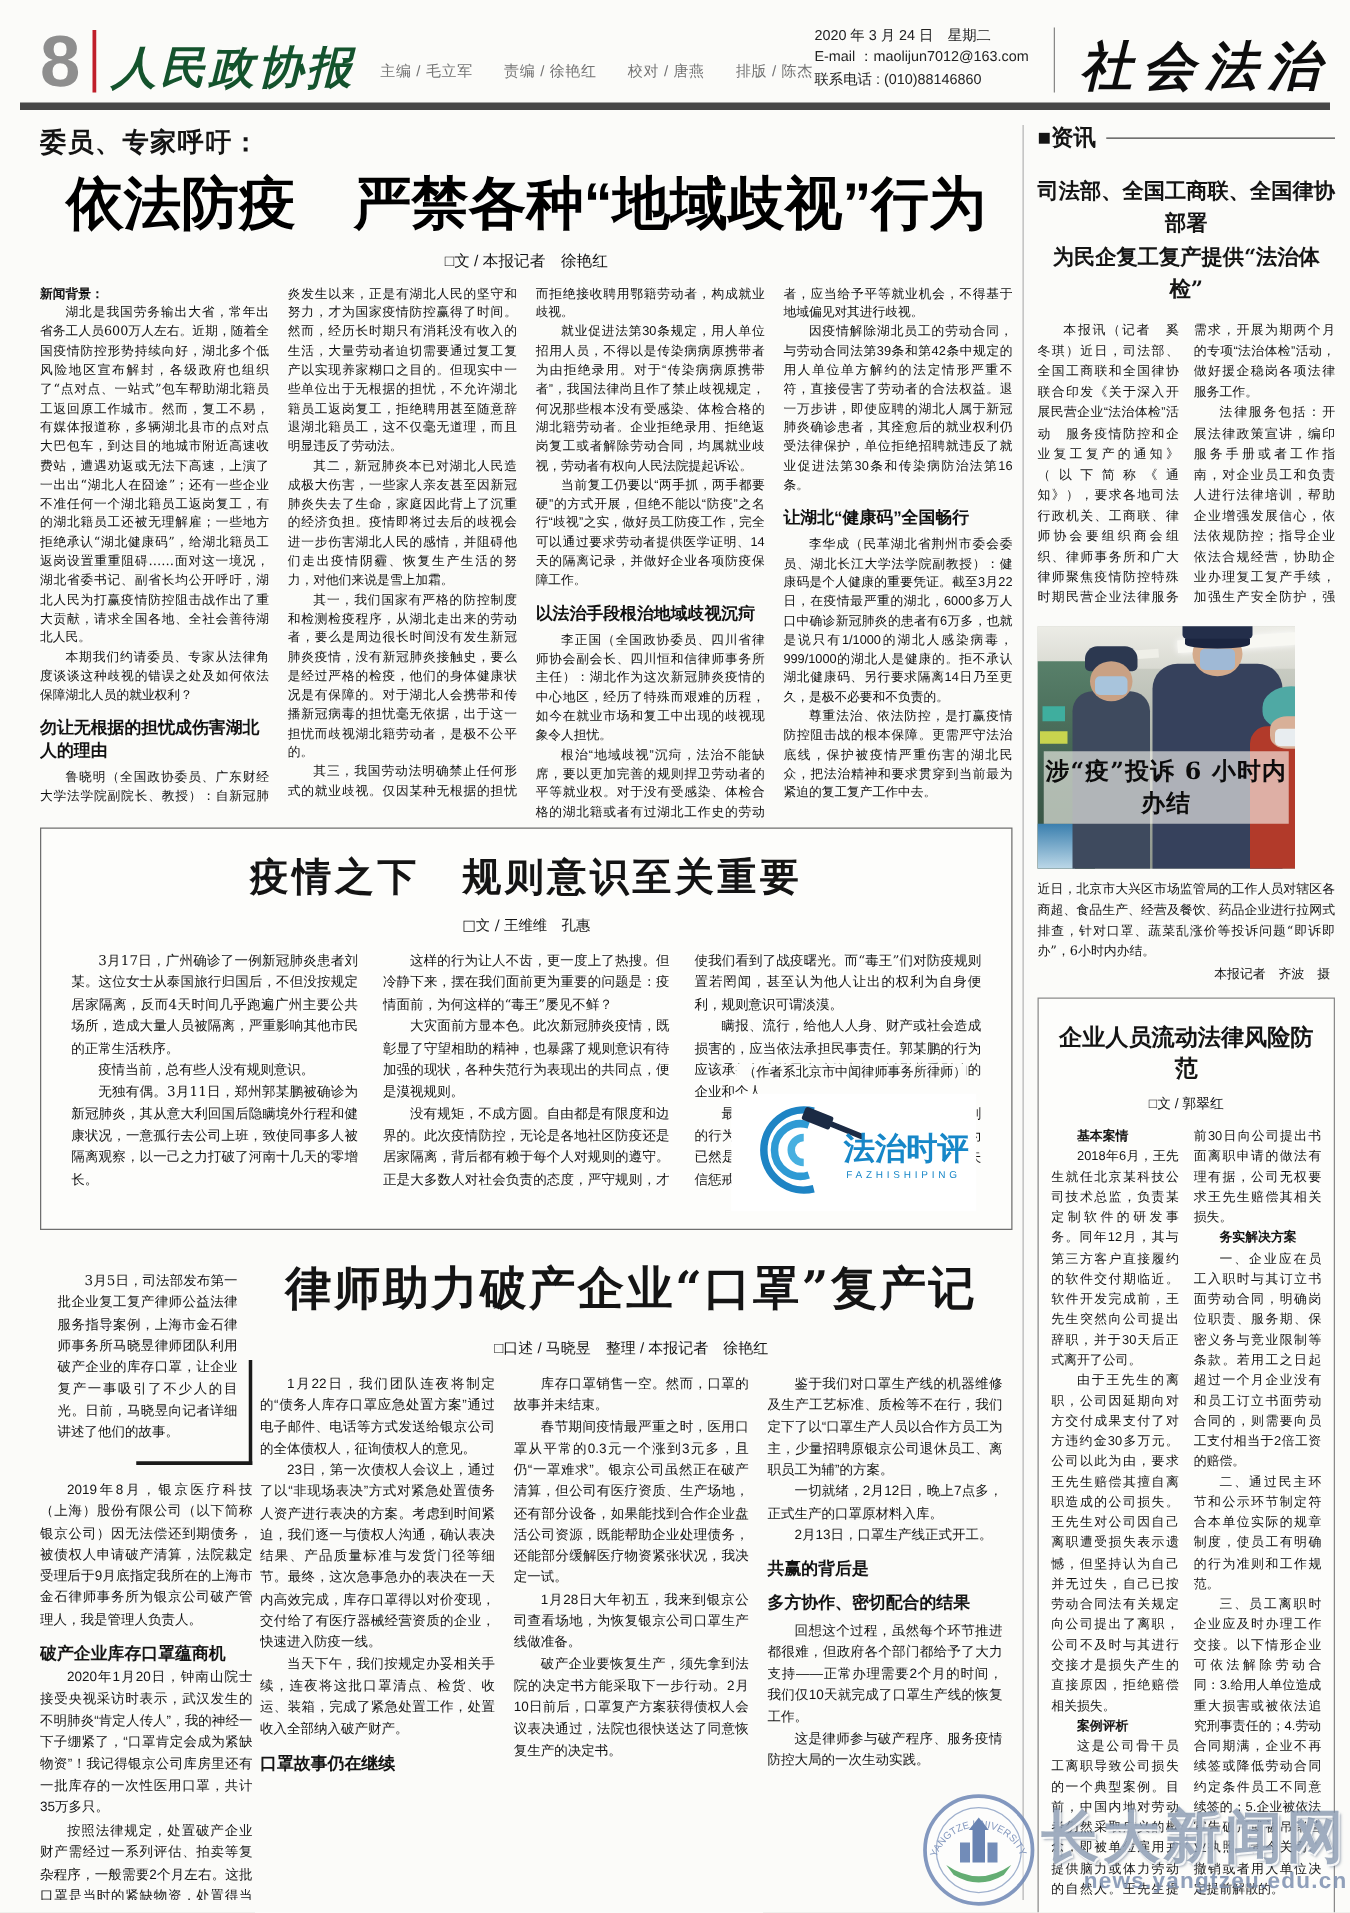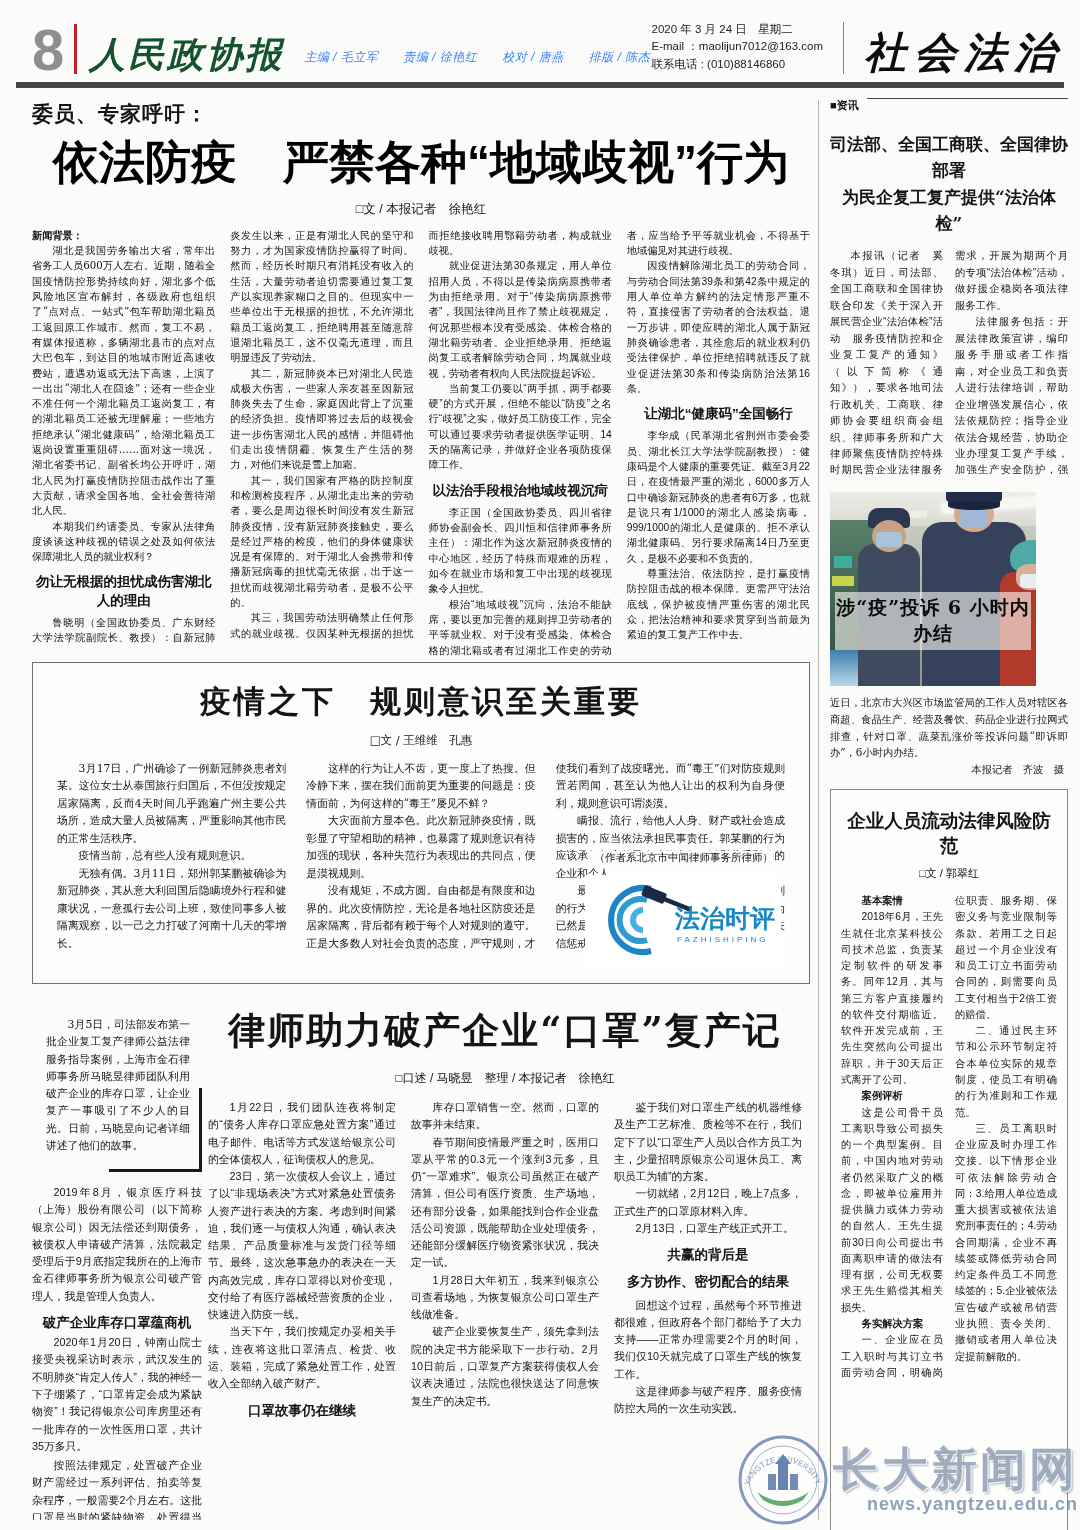--- a/index.html
+++ b/index.html
@@ -4,42 +4,42 @@
 <style>
   html,body{margin:0;padding:0;background:#e8e8e4;}
   .page{position:relative;width:1080px;height:1530px;margin:0 auto;background:#fbfbf9;overflow:hidden;
         font-family:"Liberation Sans","DejaVu Sans",sans-serif;color:#141414;}
   
   .masthead{position:absolute;top:10px;left:32px;right:16px;height:66px;display:flex;justify-content:space-between;align-items:flex-end;}
   .mh-left{display:flex;align-items:flex-end;}
   .page-num{font-size:58px;line-height:.9;color:#8e8e8e;font-weight:bold;}
   .red-bar{width:3px;height:50px;background:#c01f2a;margin:0 12px 2px 10px;}
   .paper-name{font-family:"DejaVu Serif",serif;font-style:italic;font-weight:bold;font-size:36px;color:#14532d;letter-spacing:3px;line-height:1;padding-bottom:4px;}
-  .credits{font-size:12px;color:#3b82f6;margin-left:20px;padding-bottom:10px;letter-spacing:.5px;white-space:nowrap;font-style:italic;}
+  .credits{font-size:12px;color:#737373;margin-left:20px;padding-bottom:10px;letter-spacing:.5px;white-space:nowrap;}
   .mh-right{display:flex;align-items:flex-end;gap:20px;padding-bottom:2px;}
   .contact{font-size:11.5px;line-height:1.55;color:#222;}
   .mh-vline{width:1px;height:52px;background:#888;}
   .section-name{font-family:"DejaVu Serif",serif;font-weight:bold;font-style:italic;font-size:42px;letter-spacing:8px;color:#0d0d0d;line-height:1;}
   .masthead-rule{position:absolute;left:16px;right:16px;top:82px;height:6px;background:#474747;}
   
   .blk{margin:0;text-indent:2em;}
   .blk.bghead{text-indent:0;font-weight:bold;font-family:"DejaVu Serif",serif;}
   .blk.bg{font-family:"DejaVu Serif",serif;}
-  .blk.sub{text-indent:0;text-align:center;font-weight:800;font-size:13.5px;margin:9px 0 5px;line-height:1.35;font-family:"Liberation Sans",sans-serif;}
+  .blk.sub{text-indent:0;text-align:left;font-weight:800;font-size:13.5px;margin:9px 0 5px;line-height:1.35;font-family:"Liberation Sans",sans-serif;}
   .blk.subleft{font-weight:800;}
   
   .lead{position:absolute;left:32px;top:100px;width:778px;}
   .kicker{font-size:21px;font-weight:800;letter-spacing:1px;}
   .lead-headline{margin:8px 0 0;text-align:center;font-size:46px;font-weight:900;line-height:1.15;color:#000;}
   .lead-byline{text-align:center;font-size:12.5px;margin:12px 0 10px;}
   .lead-body{column-count:4;column-gap:15px;text-align:justify;font-size:10.2px;line-height:1.5;height:438px;overflow:hidden;color:#111;}
   
   .vdivider{position:absolute;left:818px;top:100px;height:1420px;width:1px;background:#b5b5b5;}
   .rail{position:absolute;left:830px;top:98px;width:238px;}
-  .zixun-label{display:flex;font-size:11px;font-weight:800;}
+  .zixun-label{display:flex;align-items:center;font-size:18px;font-weight:800;}
   .zixun-label::after{content:"";flex:1;height:1px;background:#444;margin-left:8px;}
   .zixun-headline{text-align:center;font-family:"DejaVu Serif",serif;font-weight:bold;font-size:17px;line-height:1.55;margin:18px 0 12px;}
   .zixun-body{column-count:2;column-gap:12px;font-size:10.3px;line-height:1.6;text-align:justify;height:236px;overflow:hidden;}
   
   .photo{position:relative;width:206px;height:194px;margin:8px 0 0;overflow:hidden;background:linear-gradient(180deg,#d6d8cf,#aab0a6 55%,#8f968c);}
   .ph-ceiling{position:absolute;top:0;left:0;right:0;height:34px;background:linear-gradient(#ecece6,#d9dad2);}
   .ph-light{position:absolute;top:8px;left:112px;width:95px;height:10px;background:#f8f8f3;transform:rotate(-4deg);box-shadow:0 0 6px #fff;}
   .ph-light2{position:absolute;top:20px;left:42px;width:55px;height:7px;background:#efefe8;transform:rotate(-4deg);}
   .ph-shelf{position:absolute;left:0;top:28px;width:46px;bottom:0;background:linear-gradient(180deg,#58806a,#3e5c4c 60%,#35503f);}
   .ph-box1{position:absolute;left:4px;top:64px;width:18px;height:12px;background:#3fae9e;}
@@ -185,20 +185,21 @@
     <p class="photo-caption">近日，北京市大兴区市场监管局的工作人员对辖区各商超、食品生产、经营及餐饮、药品企业进行拉网式排查，针对口罩、蔬菜乱涨价等投诉问题“即诉即办”，6小时内办结。</p>
     <p class="photo-credit">本报记者　齐波　摄</p>
 
     <article class="risk">
       <h2 class="risk-headline">企业人员流动法律风险防范</h2>
       <div class="risk-byline">□文 / 郭翠红</div>
       <div class="risk-body">
 
       <p class="blk subleft">基本案情</p>
           <p class="blk p">2018年6月，王先生就任北京某科技公司技术总监，负责某定制软件的研发事务。同年12月，其与第三方客户直接履约的软件交付期临近。软件开发完成前，王先生突然向公司提出辞职，并于30天后正式离开了公司。</p>
+          <p class="blk p">由于王先生的离职，公司因延期向对方交付成果支付了对方违约金30多万元。公司以此为由，要求王先生赔偿其擅自离职造成的公司损失。王先生对公司因自己离职遭受损失表示遗憾，但坚持认为自己并无过失，自己已按劳动合同法有关规定向公司提出了离职，公司不及时与其进行交接才是损失产生的直接原因，拒绝赔偿相关损失。</p>
           <p class="blk subleft">案例评析</p>
           <p class="blk p">这是公司骨干员工离职导致公司损失的一个典型案例。目前，中国内地对劳动者仍然采取广义的概念，即被单位雇用并提供脑力或体力劳动的自然人。王先生提前30日向公司提出书面离职申请的做法有理有据，公司无权要求王先生赔偿其相关损失。</p>
           <p class="blk subleft">务实解决方案</p>
           <p class="blk p">一、企业应在员工入职时与其订立书面劳动合同，明确岗位职责、服务期、保密义务与竞业限制等条款。若用工之日起超过一个月企业没有和员工订立书面劳动合同的，则需要向员工支付相当于2倍工资的赔偿。</p>
           <p class="blk p">二、通过民主环节和公示环节制定符合本单位实际的规章制度，使员工有明确的行为准则和工作规范。</p>
           <p class="blk p">三、员工离职时企业应及时办理工作交接。以下情形企业可依法解除劳动合同：3.给用人单位造成重大损害或被依法追究刑事责任的；4.劳动合同期满，企业不再续签或降低劳动合同约定条件员工不同意续签的；5.企业被依法宣告破产或被吊销营业执照、责令关闭、撤销或者用人单位决定提前解散的。</p>
         </div>
     </article>
   </aside>
 

